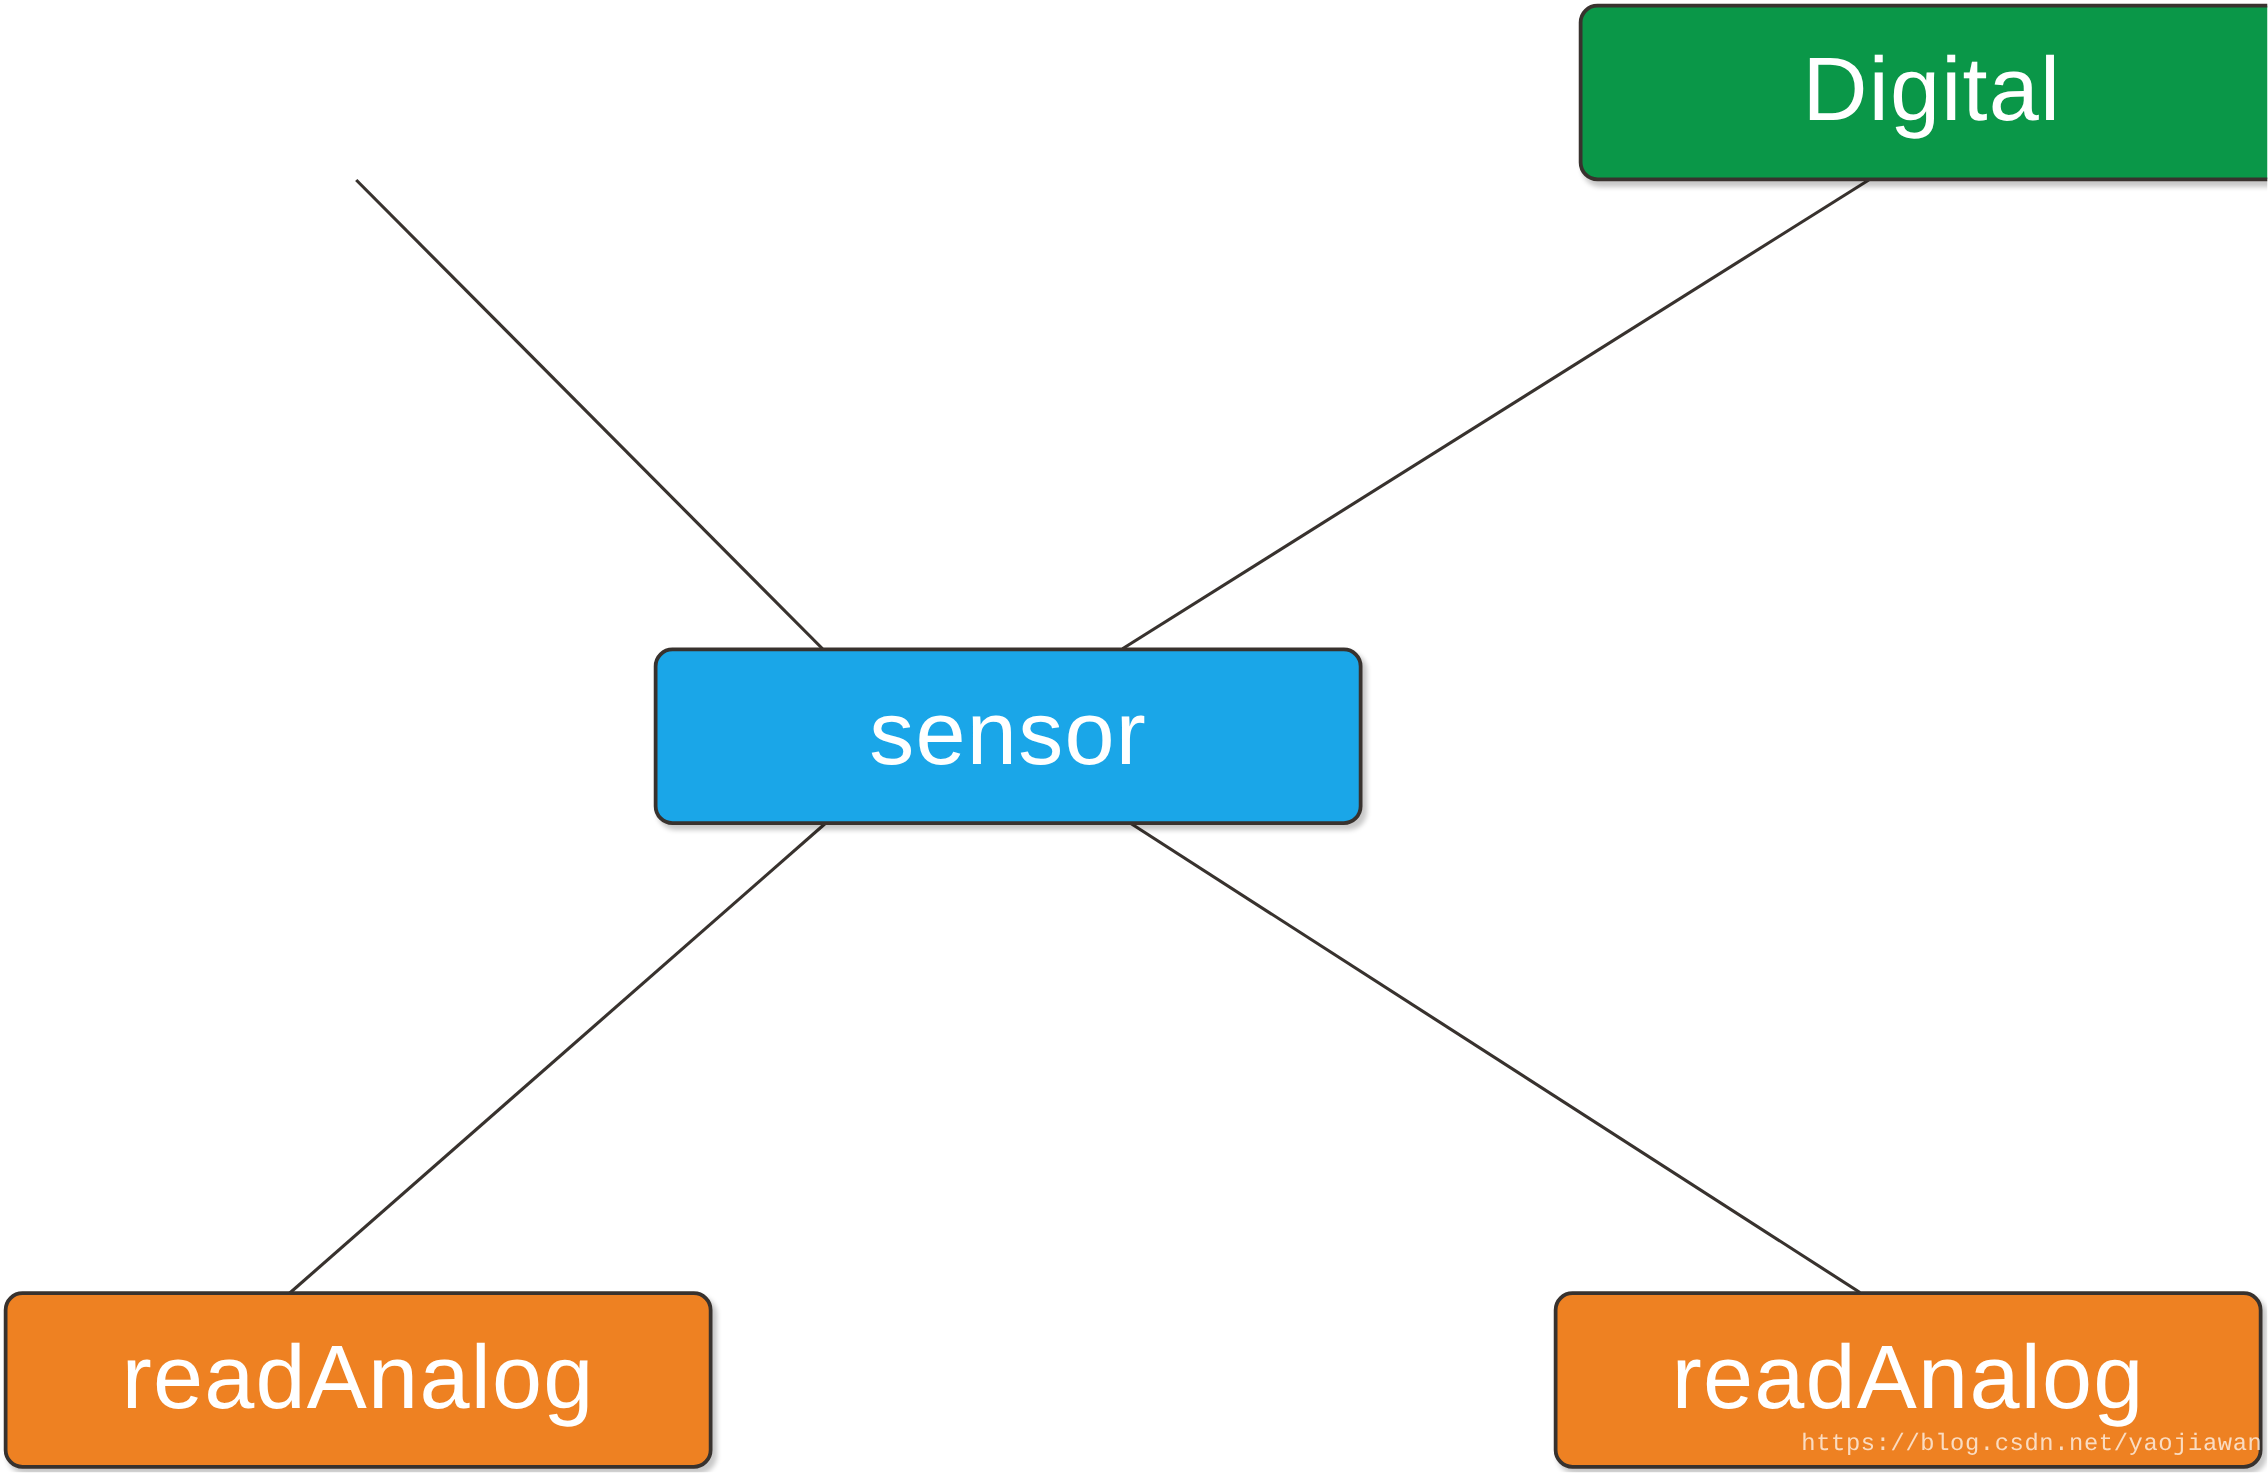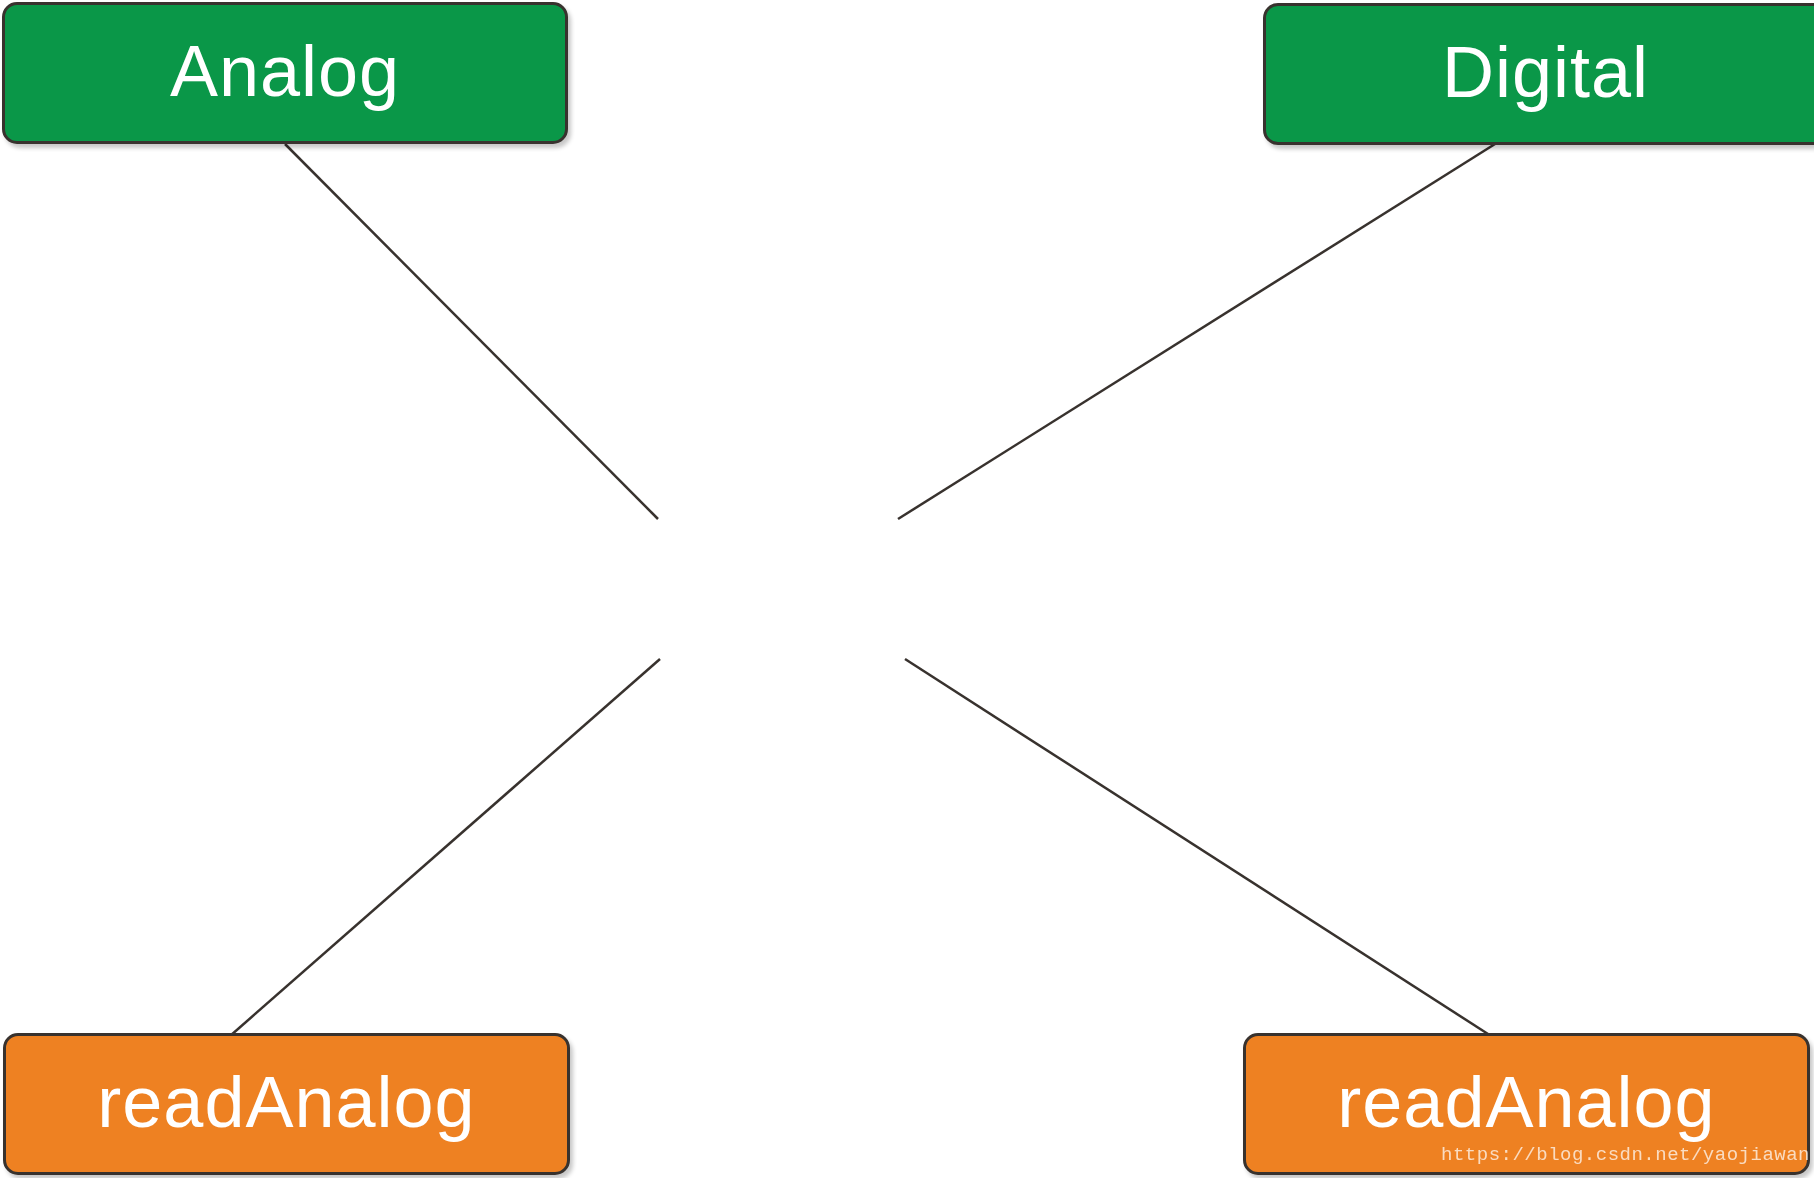--- a/index.html
+++ b/index.html
@@ -57,28 +57,28 @@
 
 <div class="stage">
 
   <svg class="edges" viewBox="0 0 1814 1178" xmlns="http://www.w3.org/2000/svg">
       <line x1="285" y1="144" x2="658" y2="519" stroke="#38322e" stroke-width="2.5"></line>
       <line x1="1495" y1="144" x2="898" y2="519" stroke="#38322e" stroke-width="2.5"></line>
       <line x1="660" y1="659" x2="230" y2="1036" stroke="#38322e" stroke-width="2.5"></line>
       <line x1="905" y1="659" x2="1488" y2="1034" stroke="#38322e" stroke-width="2.5"></line>
     </svg>
 
-  <div class="node" style="left: 2px; top: 2px; width: 566px; height: 142px; background: rgb(10, 151, 72); border-color: rgb(56, 50, 46);">
-    <span class="label">Analog</span>
-  </div>
 
   <div class="node" style="left: 1263px; top: 3px; width: 565px; height: 142px; background: rgb(10, 151, 72); border-color: rgb(56, 50, 46);">
     <span class="label">Digital</span>
   </div>
 
+  <div class="node" style="left: 523px; top: 518px; width: 567px; height: 142px; background: rgb(26, 166, 232); border-color: rgb(56, 50, 46);">
+    <span class="label">sensor</span>
+  </div>
 
   <div class="node" style="left: 3px; top: 1033px; width: 567px; height: 142px; background: rgb(238, 129, 34); border-color: rgb(56, 50, 46);">
     <span class="label">readAnalog</span>
   </div>
 
   <div class="node" style="left: 1243px; top: 1033px; width: 567px; height: 142px; background: rgb(238, 129, 34); border-color: rgb(56, 50, 46);">
     <span class="label">readAnalog</span>
   </div>
 
   <div class="watermark">https://blog.csdn.net/yaojiawan</div>

